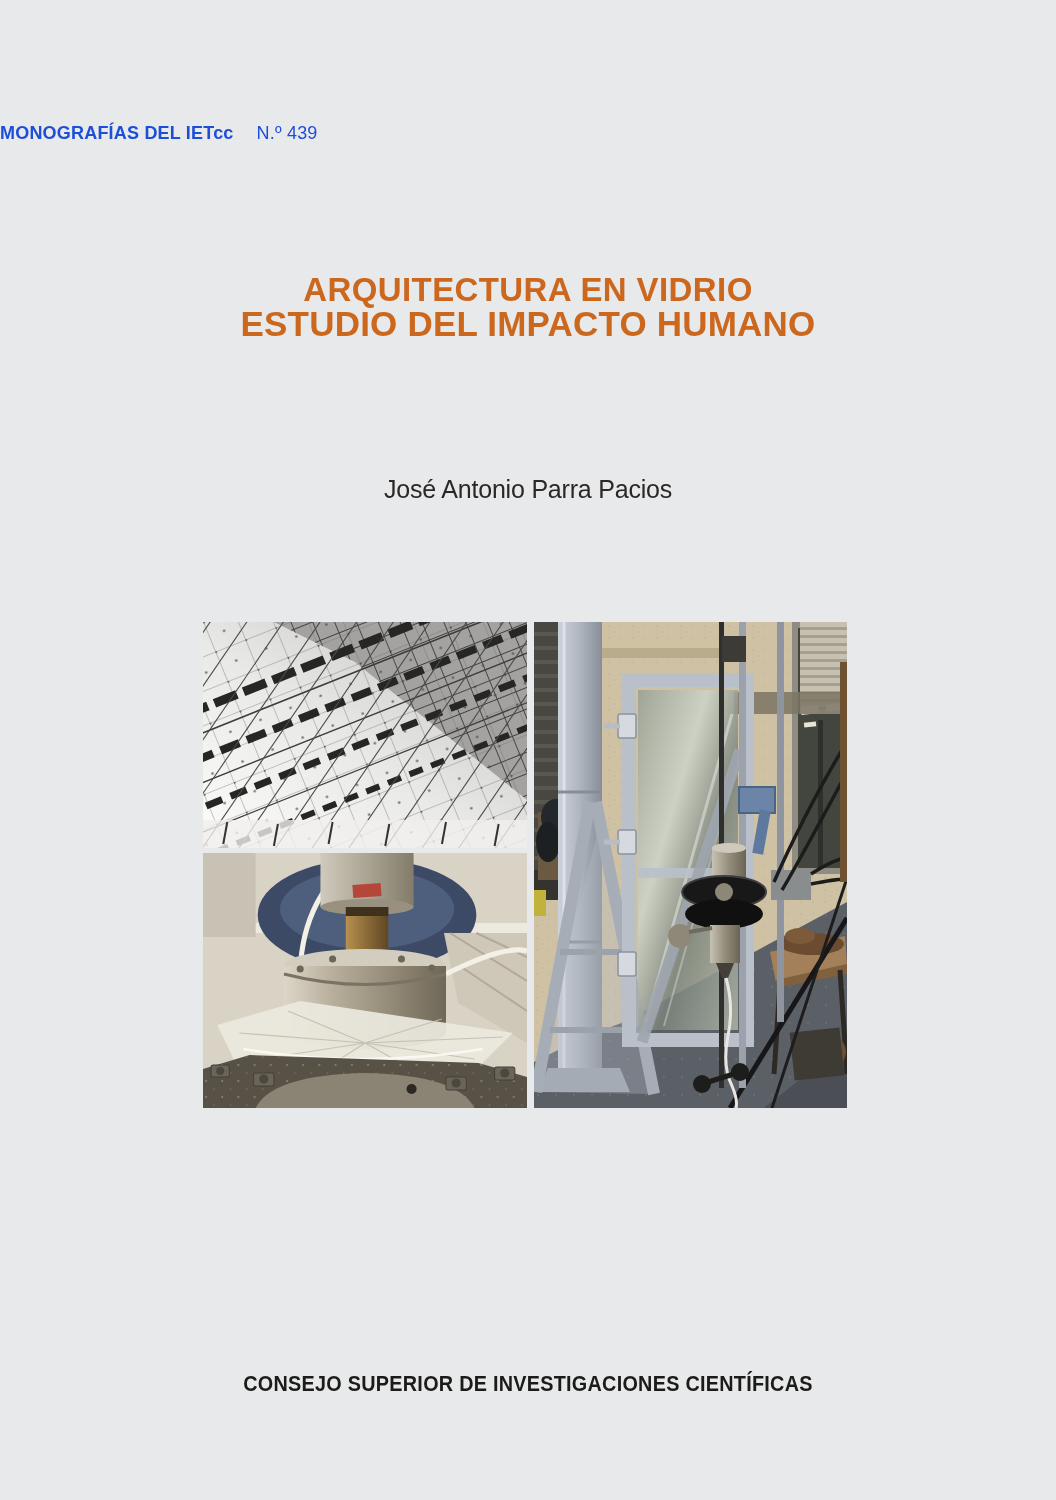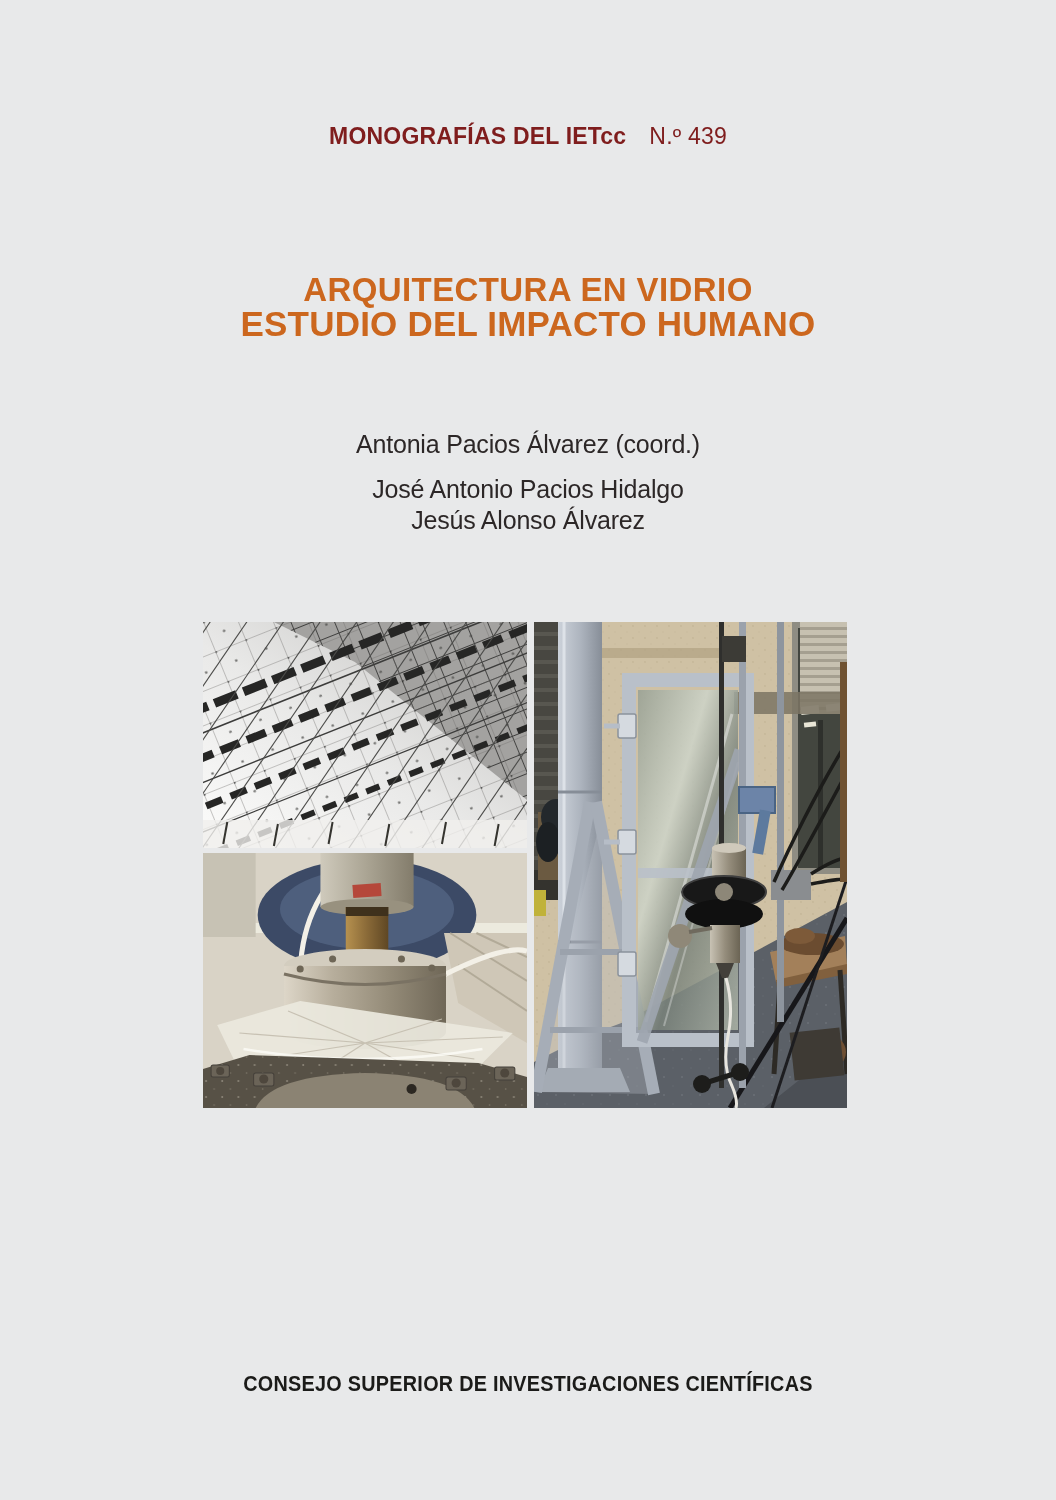--- a/index.html
+++ b/index.html
@@ -6,21 +6,21 @@
   .page{
     position:relative;
     width:1056px;height:1500px;
     background:#E8E9EA;
     font-family:"Liberation Sans",sans-serif;
     overflow:hidden;
     margin:0 auto;
   }
   .series-header{
     position:absolute;top:123px;left:0;width:100%;
-    text-align:center;font-size:23px;color:#7f1d1d;letter-spacing:.2px;
+    text-align:left;font-size:18px;color:#1d4ed8;letter-spacing:.2px;
   }
   .series-header .series{font-weight:700;margin-right:23px;}
   .series-header .number{font-weight:400;}
   .title{
     position:absolute;top:271px;left:0;width:100%;margin:0;
     text-align:center;font-size:33px;font-weight:700;color:#CC671E;letter-spacing:.4px;
   }
   .subtitle{
     position:absolute;top:307px;left:0;width:100%;
     text-align:center;font-size:35px;font-weight:700;color:#CC671E;line-height:33px;letter-spacing:.2px;
@@ -52,25 +52,23 @@
   <div class="series-header">
     <span class="series">MONOGRAFÍAS DEL IETcc</span><span class="number">N.º 439</span>
   </div>
 
   <h1 class="title">ARQUITECTURA EN VIDRIO</h1>
 
   <div class="subtitle">
     <div>ESTUDIO DEL IMPACTO HUMANO</div>
   </div>
 
-  <div class="coordinator">Antonia Pacios Álvarez (coord.)</div>
 
   <div class="authors">
-    <div>José Antonio Pacios Hidalgo</div>
-    <div>Jesús Alonso Álvarez</div>
+    <div>José Antonio Parra Pacios</div>
   </div>
 
   <div class="collage">
 
     <svg id="photo-roof" class="photo" viewBox="0 0 320 226" preserveAspectRatio="none" role="img" aria-label="Black and white photo of a steel and glass roof lattice structure">
       <defs>
         <linearGradient id="skyg" x1="0" y1="1" x2="1" y2="0">
           <stop offset="0" stop-color="#fcfcfb"></stop>
           <stop offset="0.45" stop-color="#e9e9e8"></stop>
           <stop offset="1" stop-color="#bfbebc"></stop>

